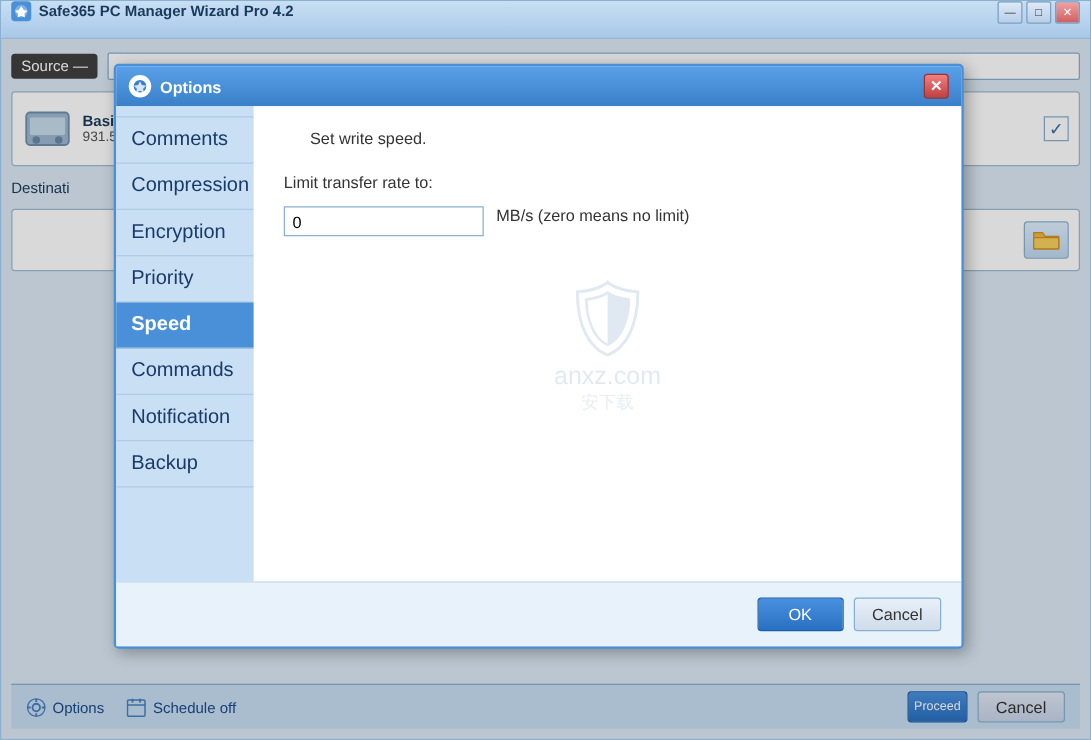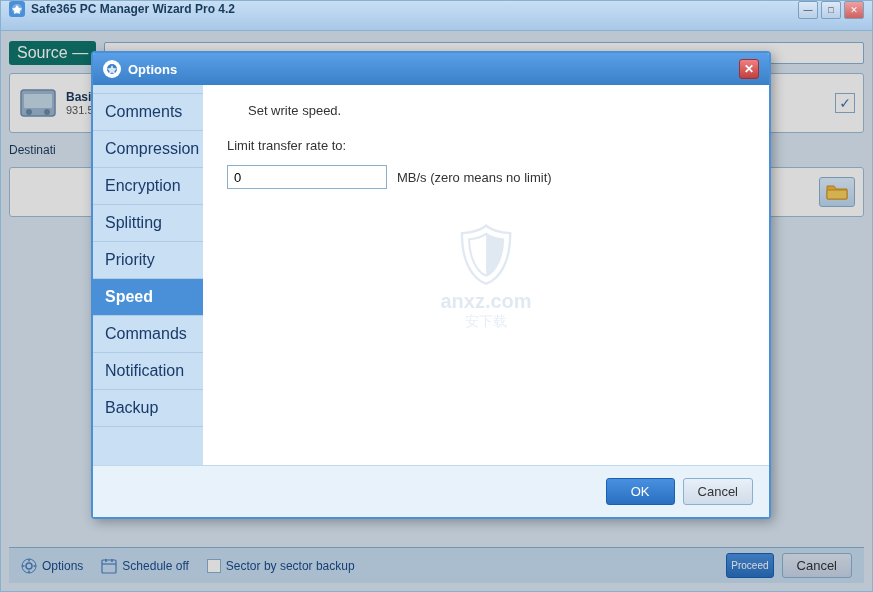--- a/index.html
+++ b/index.html
@@ -86,25 +86,25 @@
     }
 
     
     .top-bar {
       display: flex;
       align-items: center;
       gap: 8px;
       height: 28px;
     }
     .source-label {
-      background: #0f766e;
+      background: #404040;
       color: white;
       padding: 3px 8px;
       border-radius: 3px;
-      font-size: 16px;
+      font-size: 12px;
     }
     .search-box {
       flex: 1;
       height: 22px;
       border: 1px solid #8ab0d0;
       background: white;
       border-radius: 2px;
     }
 
     
@@ -352,21 +352,21 @@
       background: white;
     }
     .content-desc {
       font-size: 13px;
       color: #333;
       margin-bottom: 20px;
       margin-left: 21px;
     }
     .transfer-rate-row {
       display: flex;
-      align-items: center;
+      align-items: flex-start;
       gap: 10px;
       margin-bottom: 12px;
     }
     .transfer-label {
       font-size: 13px;
       color: #333;
     }
     .transfer-input {
       width: 160px;
       height: 24px;
@@ -418,21 +418,21 @@
       text-align: center;
       pointer-events: none;
     }
     .watermark-icon {
       font-size: 60px;
       color: #3a70b0;
     }
     .watermark-text {
       font-size: 20px;
       color: #3a70b0;
-      font-weight: bold;
+      font-weight: normal;
     }
   </style>
 </head>
 <body>
 
 <div class="main-window">
 
   <div class="title-bar">
     <div class="title-bar-left">
       <div class="title-bar-icon">
@@ -508,24 +508,20 @@
           <span class="bottom-icon">
             <svg width="16" height="16" viewBox="0 0 16 16">
               <rect x="1" y="2" width="14" height="13" rx="1" fill="none" stroke="#4a80c0" stroke-width="1.2"></rect>
               <line x1="1" y1="6" x2="15" y2="6" stroke="#4a80c0" stroke-width="1.2"></line>
               <line x1="5" y1="1" x2="5" y2="4" stroke="#4a80c0" stroke-width="1.5"></line>
               <line x1="11" y1="1" x2="11" y2="4" stroke="#4a80c0" stroke-width="1.5"></line>
             </svg>
           </span>
           <span>Schedule off</span>
         </div>
-        <div class="bottom-item">
-          <div class="checkbox-small"></div>
-          <span>Sector by sector backup</span>
-        </div>
       </div>
       <div class="bottom-right">
         <button class="btn-proceed">Proceed</button>
         <button class="btn-cancel-main">Cancel</button>
       </div>
     </div>
 
     <div class="modal-overlay">
 
       <div class="options-dialog">
@@ -542,21 +538,20 @@
           </div>
           <div class="dialog-close-btn">✕</div>
         </div>
 
         <div class="dialog-body">
 
           <div class="dialog-nav">
             <div class="nav-item">Comments</div>
             <div class="nav-item">Compression</div>
             <div class="nav-item">Encryption</div>
-            <div class="nav-item">Splitting</div>
             <div class="nav-item">Priority</div>
             <div class="nav-item active">Speed</div>
             <div class="nav-item">Commands</div>
             <div class="nav-item">Notification</div>
             <div class="nav-item">Backup</div>
           </div>
 
           <div class="dialog-content" style="position:relative;">
 
             <div class="watermark">

